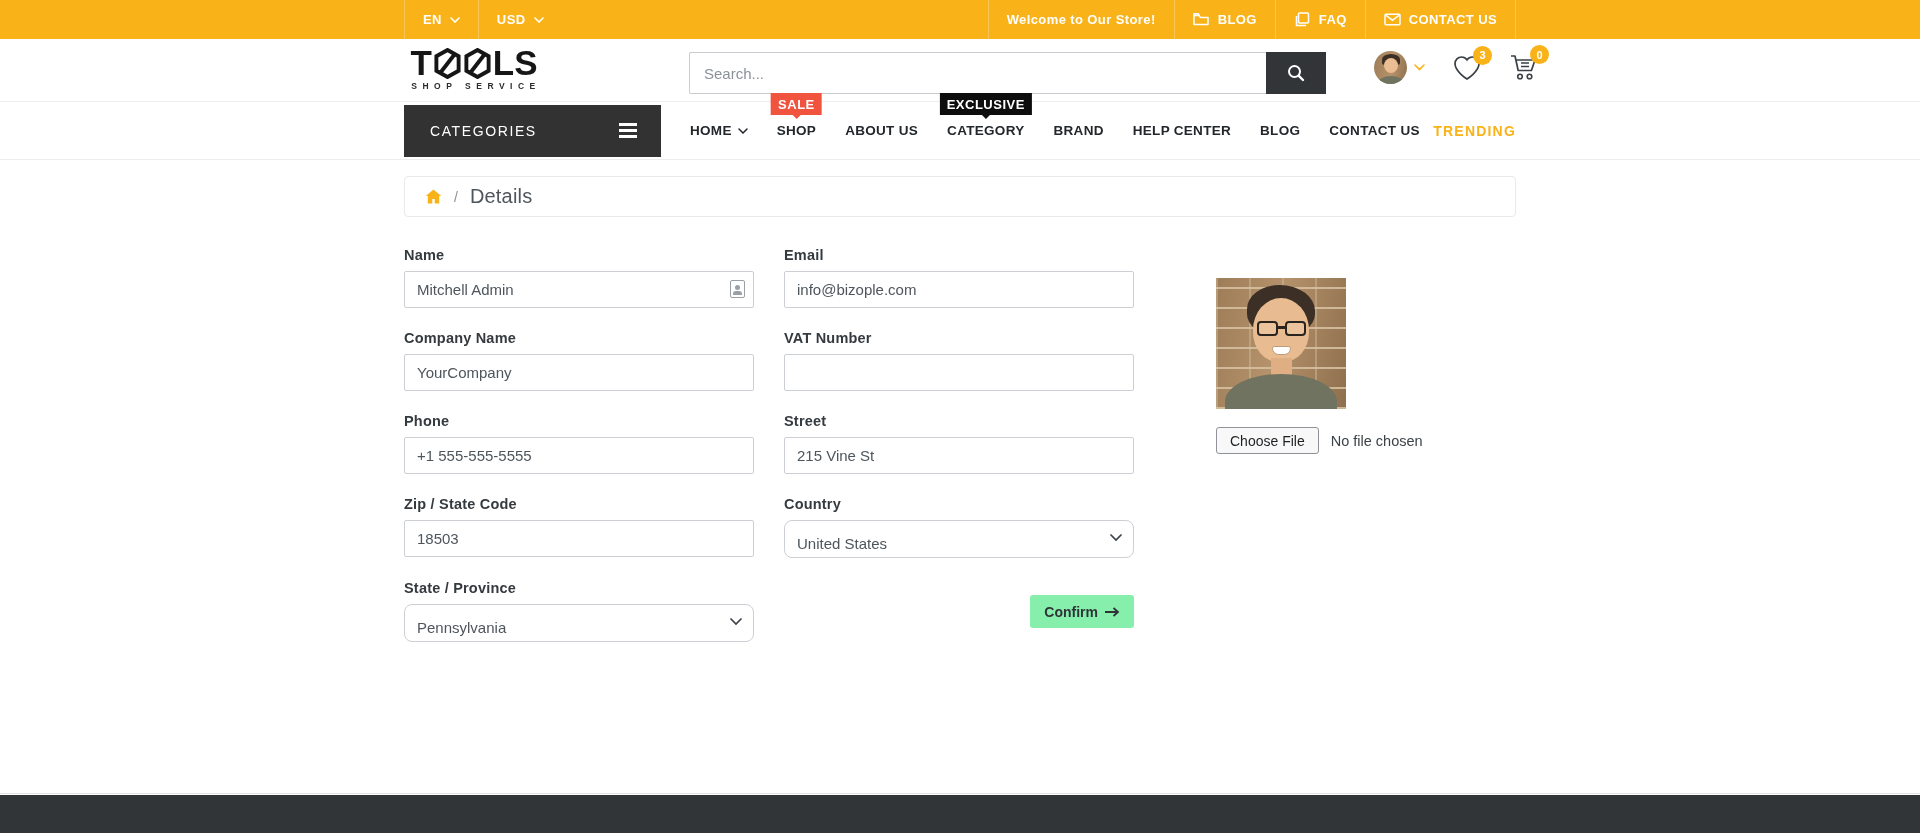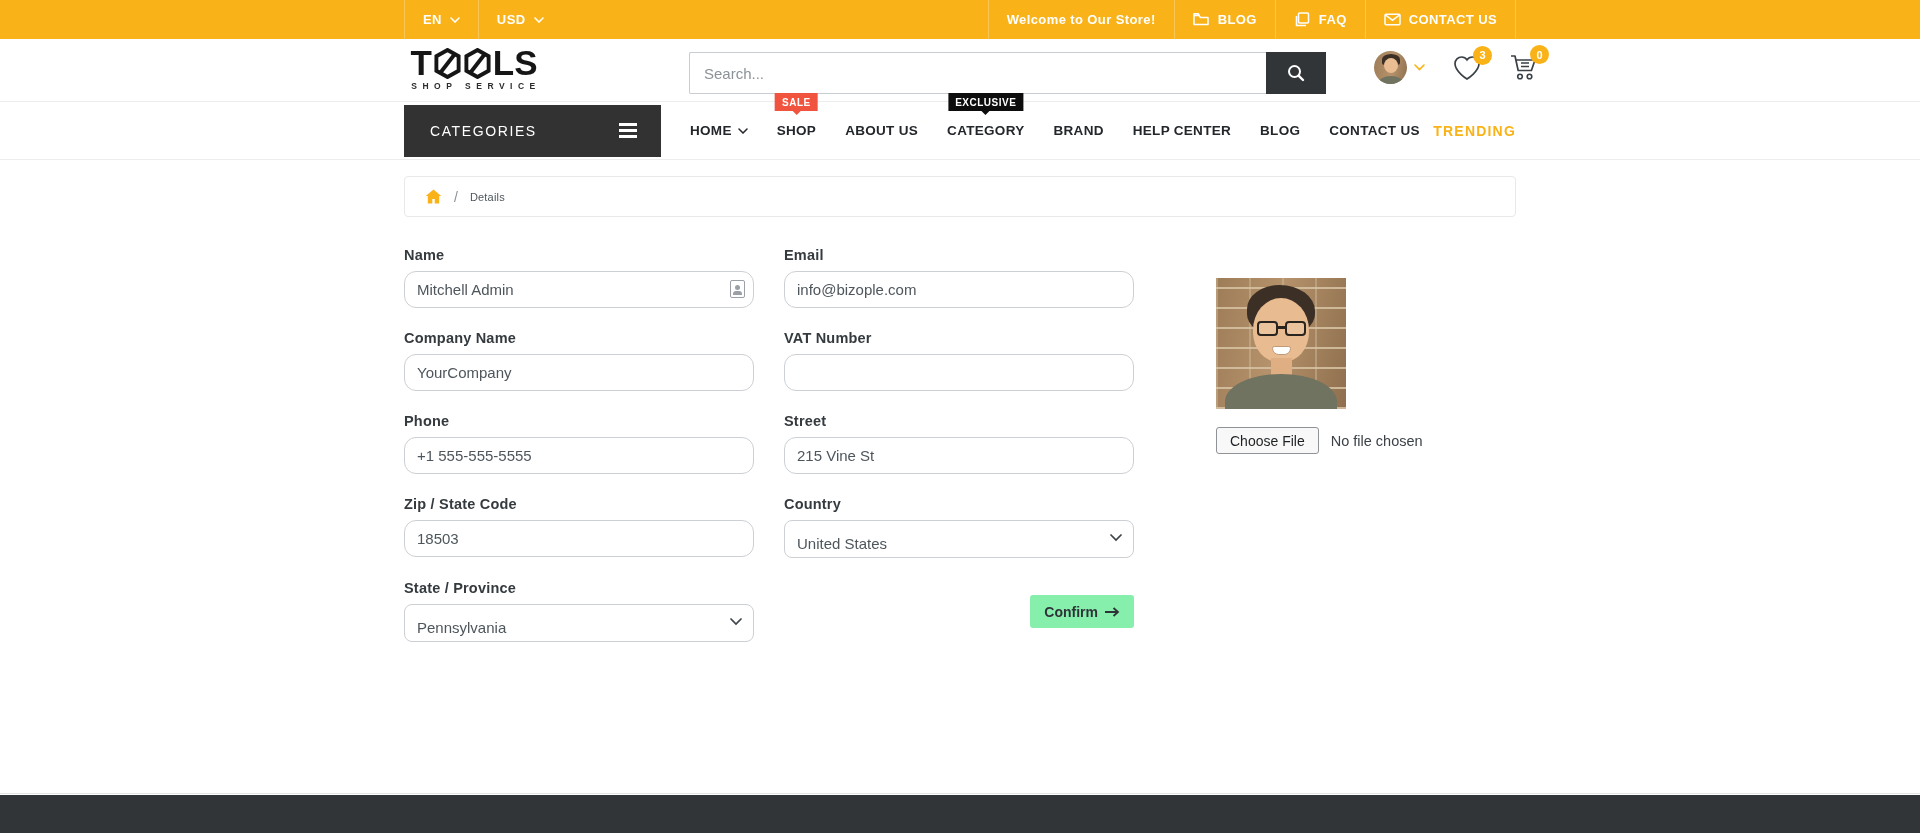--- a/index.html
+++ b/index.html
@@ -41,41 +41,41 @@
 
   
   .navbar { height:58px; background:#fff; border-bottom:1px solid #ededed; }
   .navbar .container { height:100%; display:flex; align-items:center; }
   .categories-block { width:257px; height:52px; background:#323232; display:flex; align-items:center; justify-content:space-between; padding:0 24px 0 26px; cursor:pointer; flex:none; }
   .categories-label { color:#fff; font-size:14px; font-weight:400; letter-spacing:1.6px;text-align:center; }
   .hamburger { display:flex; flex-direction:column; gap:3px; }
   .hamburger span { display:block; width:18px; height:3px; background:#fff; }
   .nav-items { display:flex; align-items:center; gap:29px; margin-left:29px; height:100%; }
   .nav-item { position:relative; display:flex; align-items:center; gap:6px; height:100%; font-size:13.5px; font-weight:700; color:#23272b; letter-spacing:.3px; cursor:pointer; white-space:nowrap; }
-  .nav-badge { position:absolute; top:-9px; left:50%; transform:translateX(-50%); padding:4px 7px 3px; font-size:10px; font-weight:700; letter-spacing:.5px; color:#fff; white-space:nowrap; }
+  .nav-badge { position:absolute; top:-9px; left:50%; transform:translateX(-50%); padding:4px 7px 3px; font-size:13px; font-weight:700; letter-spacing:.5px; color:#fff; white-space:nowrap; }
   .nav-badge::after { content:""; position:absolute; top:100%; left:50%; margin-left:-4px; border:4px solid transparent; }
   .nav-badge.sale { background:#f0543f; }
   .nav-badge.sale::after { border-top-color:#f0543f; }
   .nav-badge.exclusive { background:#0d0d0d; }
   .nav-badge.exclusive::after { border-top-color:#0d0d0d; }
   .trending { margin-left:auto; font-size:14px; font-weight:700; letter-spacing:1.2px; color:#f9b217; cursor:pointer; }
 
   
   .breadcrumb-bar { margin-top:16px; }
   .breadcrumb { height:41px; background:#fff; border:1px solid #e7e9eb; border-radius:4px; display:flex; align-items:center; gap:12px; padding:0 20px; }
   .bc-sep { color:#8a9196; font-size:14px; }
-  .bc-current { color:#4e565c; font-size:11px; letter-spacing:.2px; }
+  .bc-current { color:#4e565c; font-size:20px; letter-spacing:.2px; }
 
   
   .form-area { margin-top:30px; position:relative; }
   .form-grid { display:grid; grid-template-columns:350px 350px; column-gap:30px; }
   .field { margin-bottom:22px; }
   .field label { display:block; font-size:14.5px; font-weight:700; color:#343a3e; letter-spacing:.2px; margin-bottom:8px; }
   .text-input-wrap { position:relative; }
-  .text-input { width:100%; height:37px; border:1px solid #ccd0d4; border-radius:12px; padding:0 12px; font-size:15px; color:#4e565c; font-family:"Liberation Sans", sans-serif; outline:none; background:#fff; }
+  .text-input { width:100%; height:37px; border:1px solid #ccd0d4; border-radius:2px; padding:0 12px; font-size:15px; color:#4e565c; font-family:"Liberation Sans", sans-serif; outline:none; background:#fff; }
   .contact-ico { position:absolute; right:9px; top:9px; width:15px; height:18px; border:1.5px solid #9aa0a5; border-radius:2px; display:flex; align-items:center; justify-content:center; }
   .contact-ico::before { content:""; width:5px; height:5px; border-radius:50%; background:#9aa0a5; margin-bottom:4px; }
   .contact-ico::after { content:""; position:absolute; bottom:2px; left:2px; right:2px; height:4px; border-radius:3px 3px 0 0; background:#9aa0a5; }
   .select { width:100%; height:38px; border:1px solid #ccd0d4; border-radius:8px; padding:8px 30px 0 12px; font-size:15px; color:#4e565c; background:#fff; display:flex; align-items:center; position:relative; cursor:pointer; }
   .select .sel-chev { position:absolute; right:11px; top:13px; width:12px; height:8px; }
   .btn-row { grid-column:2; display:flex; justify-content:flex-end; margin-top:15px; }
   .confirm-btn { height:33px; padding:0 14px; background:#86efac; border:none; border-radius:3px; font-size:14px; font-weight:600; color:#2f3338; display:flex; align-items:center; gap:7px; cursor:pointer; font-family:"Liberation Sans", sans-serif; }
 
   
   .right-panel { position:absolute; left:812px; top:31px; width:300px; }

